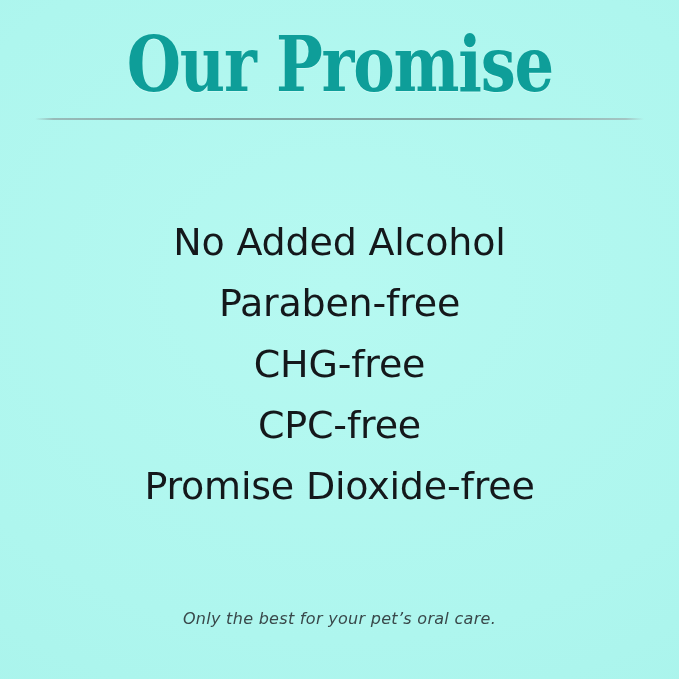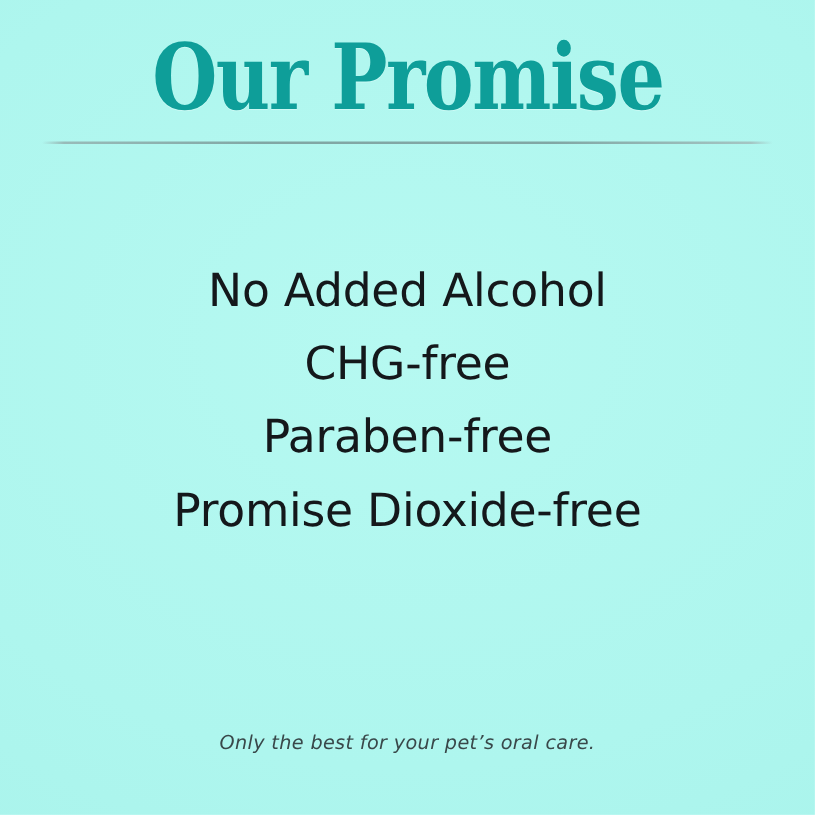--- a/index.html
+++ b/index.html
@@ -113,20 +113,21 @@
 
 <div id="promise-card">
 
   <div class="title-block">
     <h1 class="promise-title">Our Promise</h1>
     <div class="title-rule"></div>
   </div>
 
   <ul class="claims-list">
     <li class="claim-item">No Added Alcohol</li>
+    <li class="claim-item">Paraben-free</li>
     <li class="claim-item">CHG-free</li>
-    <li class="claim-item">Paraben-free</li>
+    <li class="claim-item">CPC-free</li>
     <li class="claim-item">Promise Dioxide-free</li>
   </ul>
 
   <p class="tagline">Only the best for your pet’s oral care.</p>
 
 </div>
 
 </body></html>

